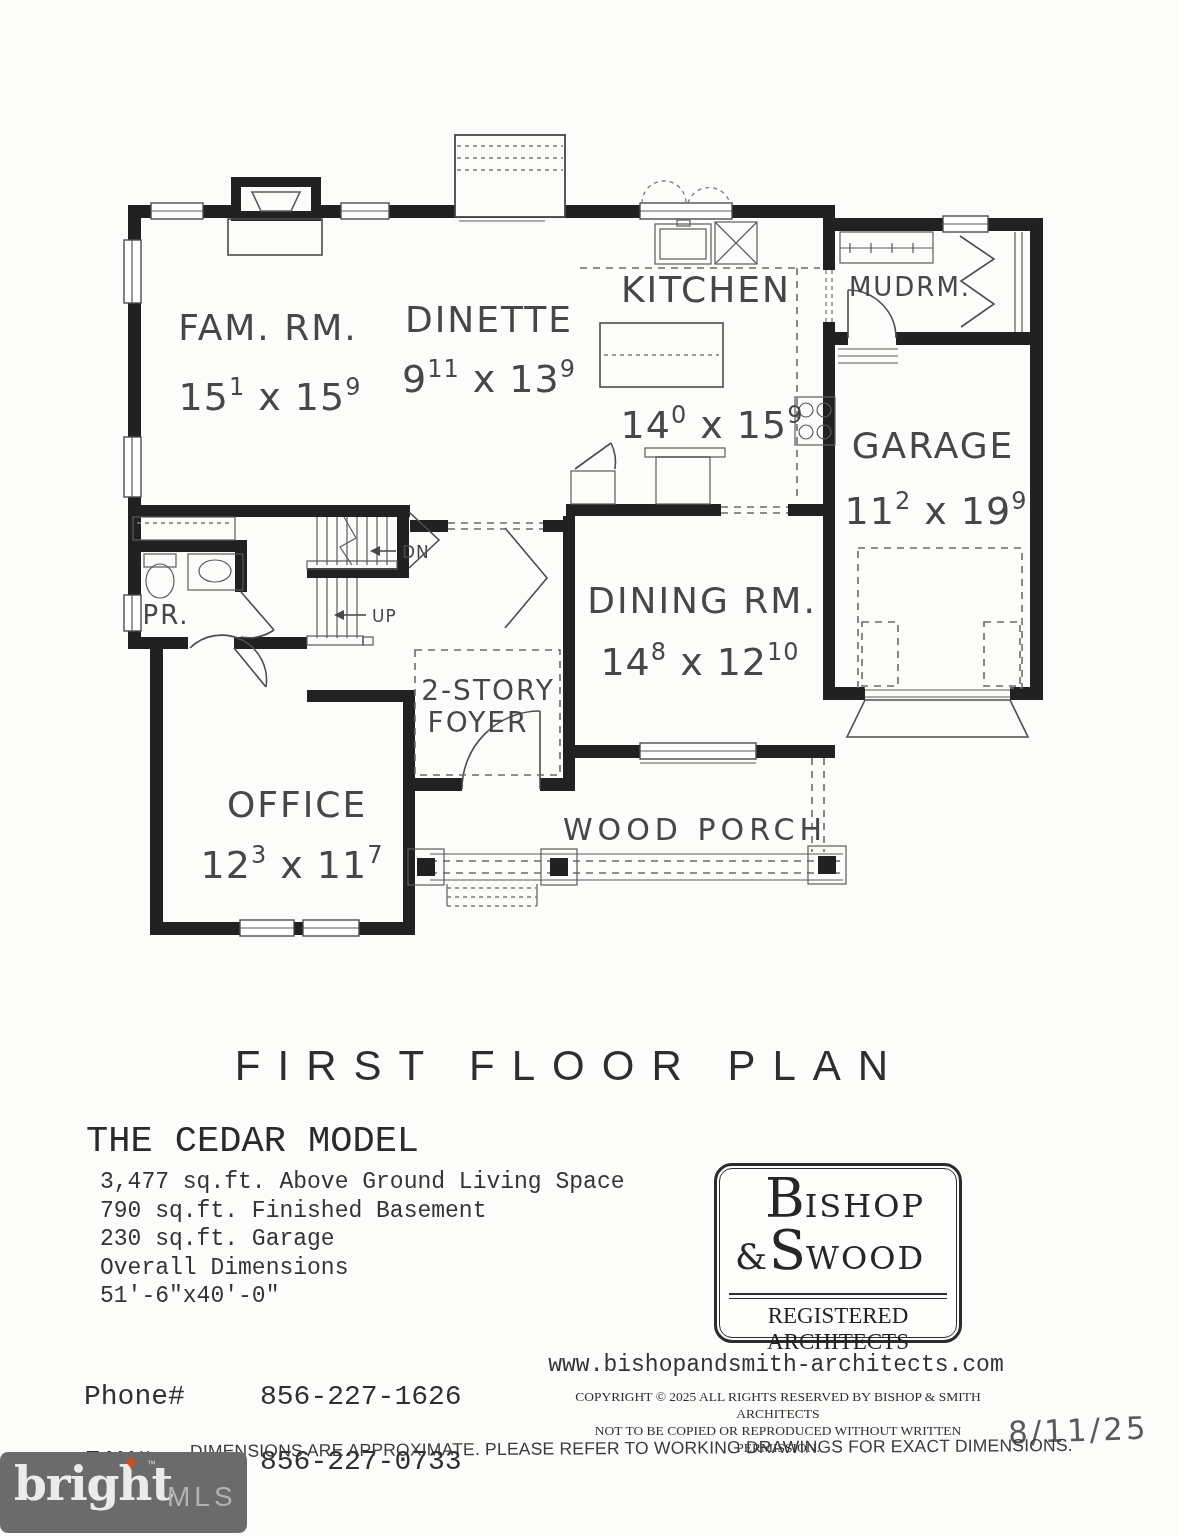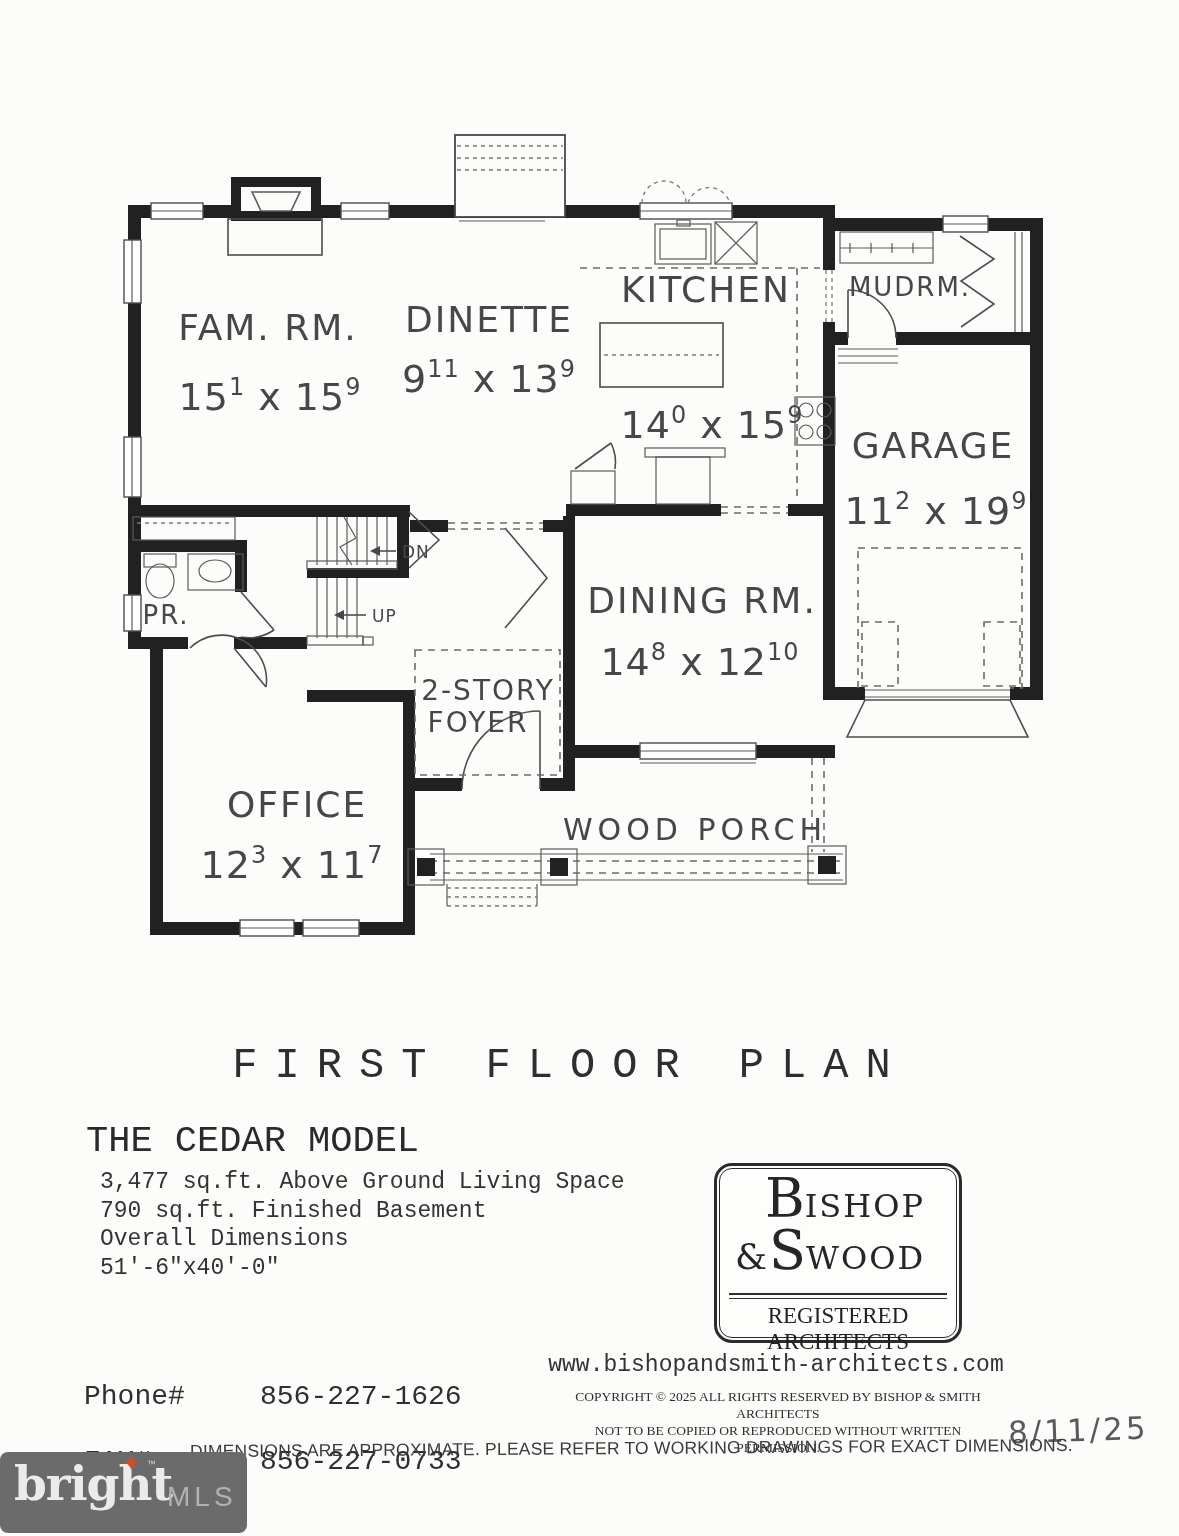--- a/index.html
+++ b/index.html
@@ -21,21 +21,21 @@
   .thin{stroke:#4d4d4d;stroke-width:1.6;fill:none;}
   .thin2{stroke:#5a5a5a;stroke-width:1.2;fill:none;}
   .dash{stroke:#6b6b6b;stroke-width:1.6;fill:none;stroke-dasharray:7 6;}
   .dashf{stroke:#7a7a7a;stroke-width:1.3;fill:none;stroke-dasharray:4 4;}
   .winbox{fill:#ffffff;stroke:#4d4d4d;stroke-width:1.4;}
   .whitegap{fill:#fcfcfa;}
   .arrow{fill:#474747;}
 
   
   .plan-title{position:absolute;top:1042px;left:0;width:1140px;text-align:center;
-      font-family:Liberation Mono, monospace;font-size:42px;letter-spacing:17px;color:#2e2e2e;}
+      font-family:Liberation Sans, sans-serif;font-size:42px;letter-spacing:17px;color:#2e2e2e;}
   .cedar{position:absolute;left:70px;top:1120px;color:#2d2d2d;margin-left:16px;}
   .cedar h1{margin:0;font-family:"Liberation Mono",monospace;font-weight:normal;
       font-size:37px;letter-spacing:0px;color:#2a2a2a;}
   .specs{margin:6px 0 0 14px;font-family:"Liberation Mono",monospace;font-size:23px;
       line-height:28.5px;color:#333;}
   .contact{position:absolute;left:84px;top:1356px;font-family:"Liberation Mono",monospace;
       font-size:28px;color:#2f2f2f;}
   .contact .row{display:flex;height:40px;align-items:baseline;margin-top:25px;}
   .contact .lbl{width:176px;}
 
@@ -382,20 +382,21 @@
   </g>
 </svg>
 
 <div class="plan-title">FIRST FLOOR PLAN</div>
 
 <div class="cedar">
   <h1>THE CEDAR MODEL</h1>
   <div class="specs">
     <div>3,477 sq.ft. Above Ground Living Space</div>
     <div>790 sq.ft. Finished Basement</div>
+    <div>230 sq.ft. Garage</div>
     <div>Overall Dimensions</div>
     <div>51'-6"x40'-0"</div>
   </div>
 </div>
 
 <div class="contact">
   <div class="row">
     <span class="lbl">Phone#</span>
     <span>856-227-1626</span>
   </div>

